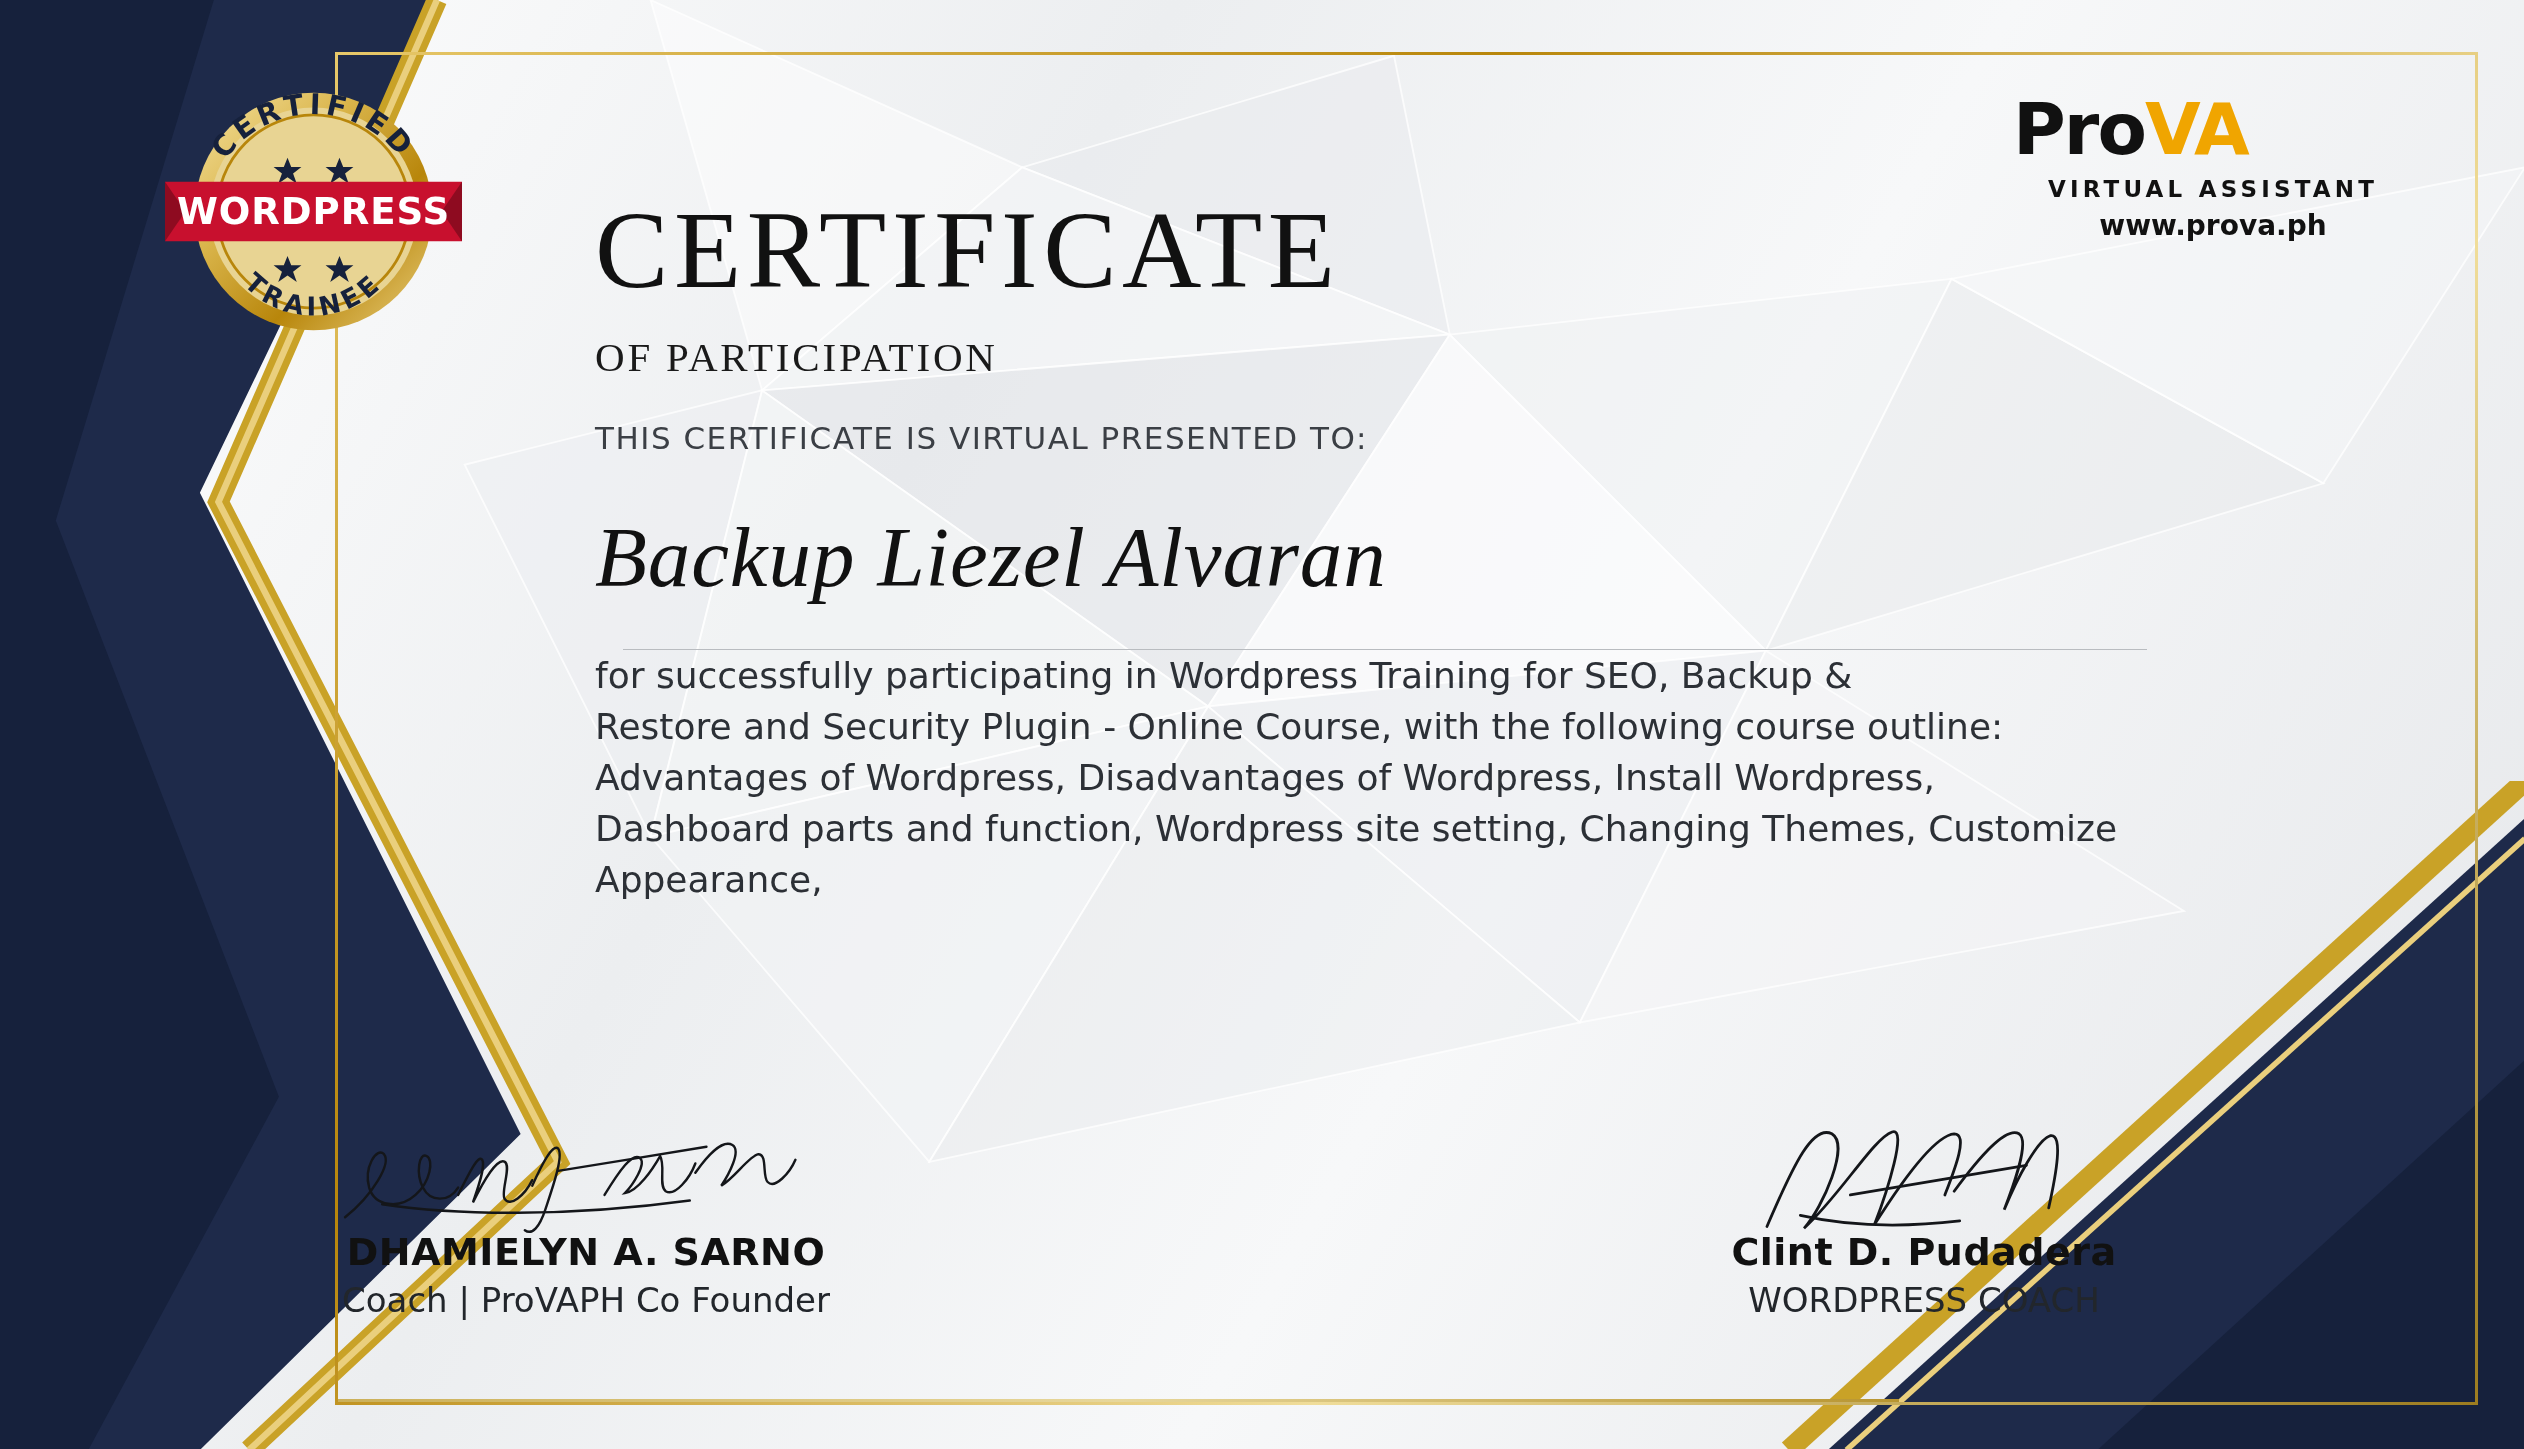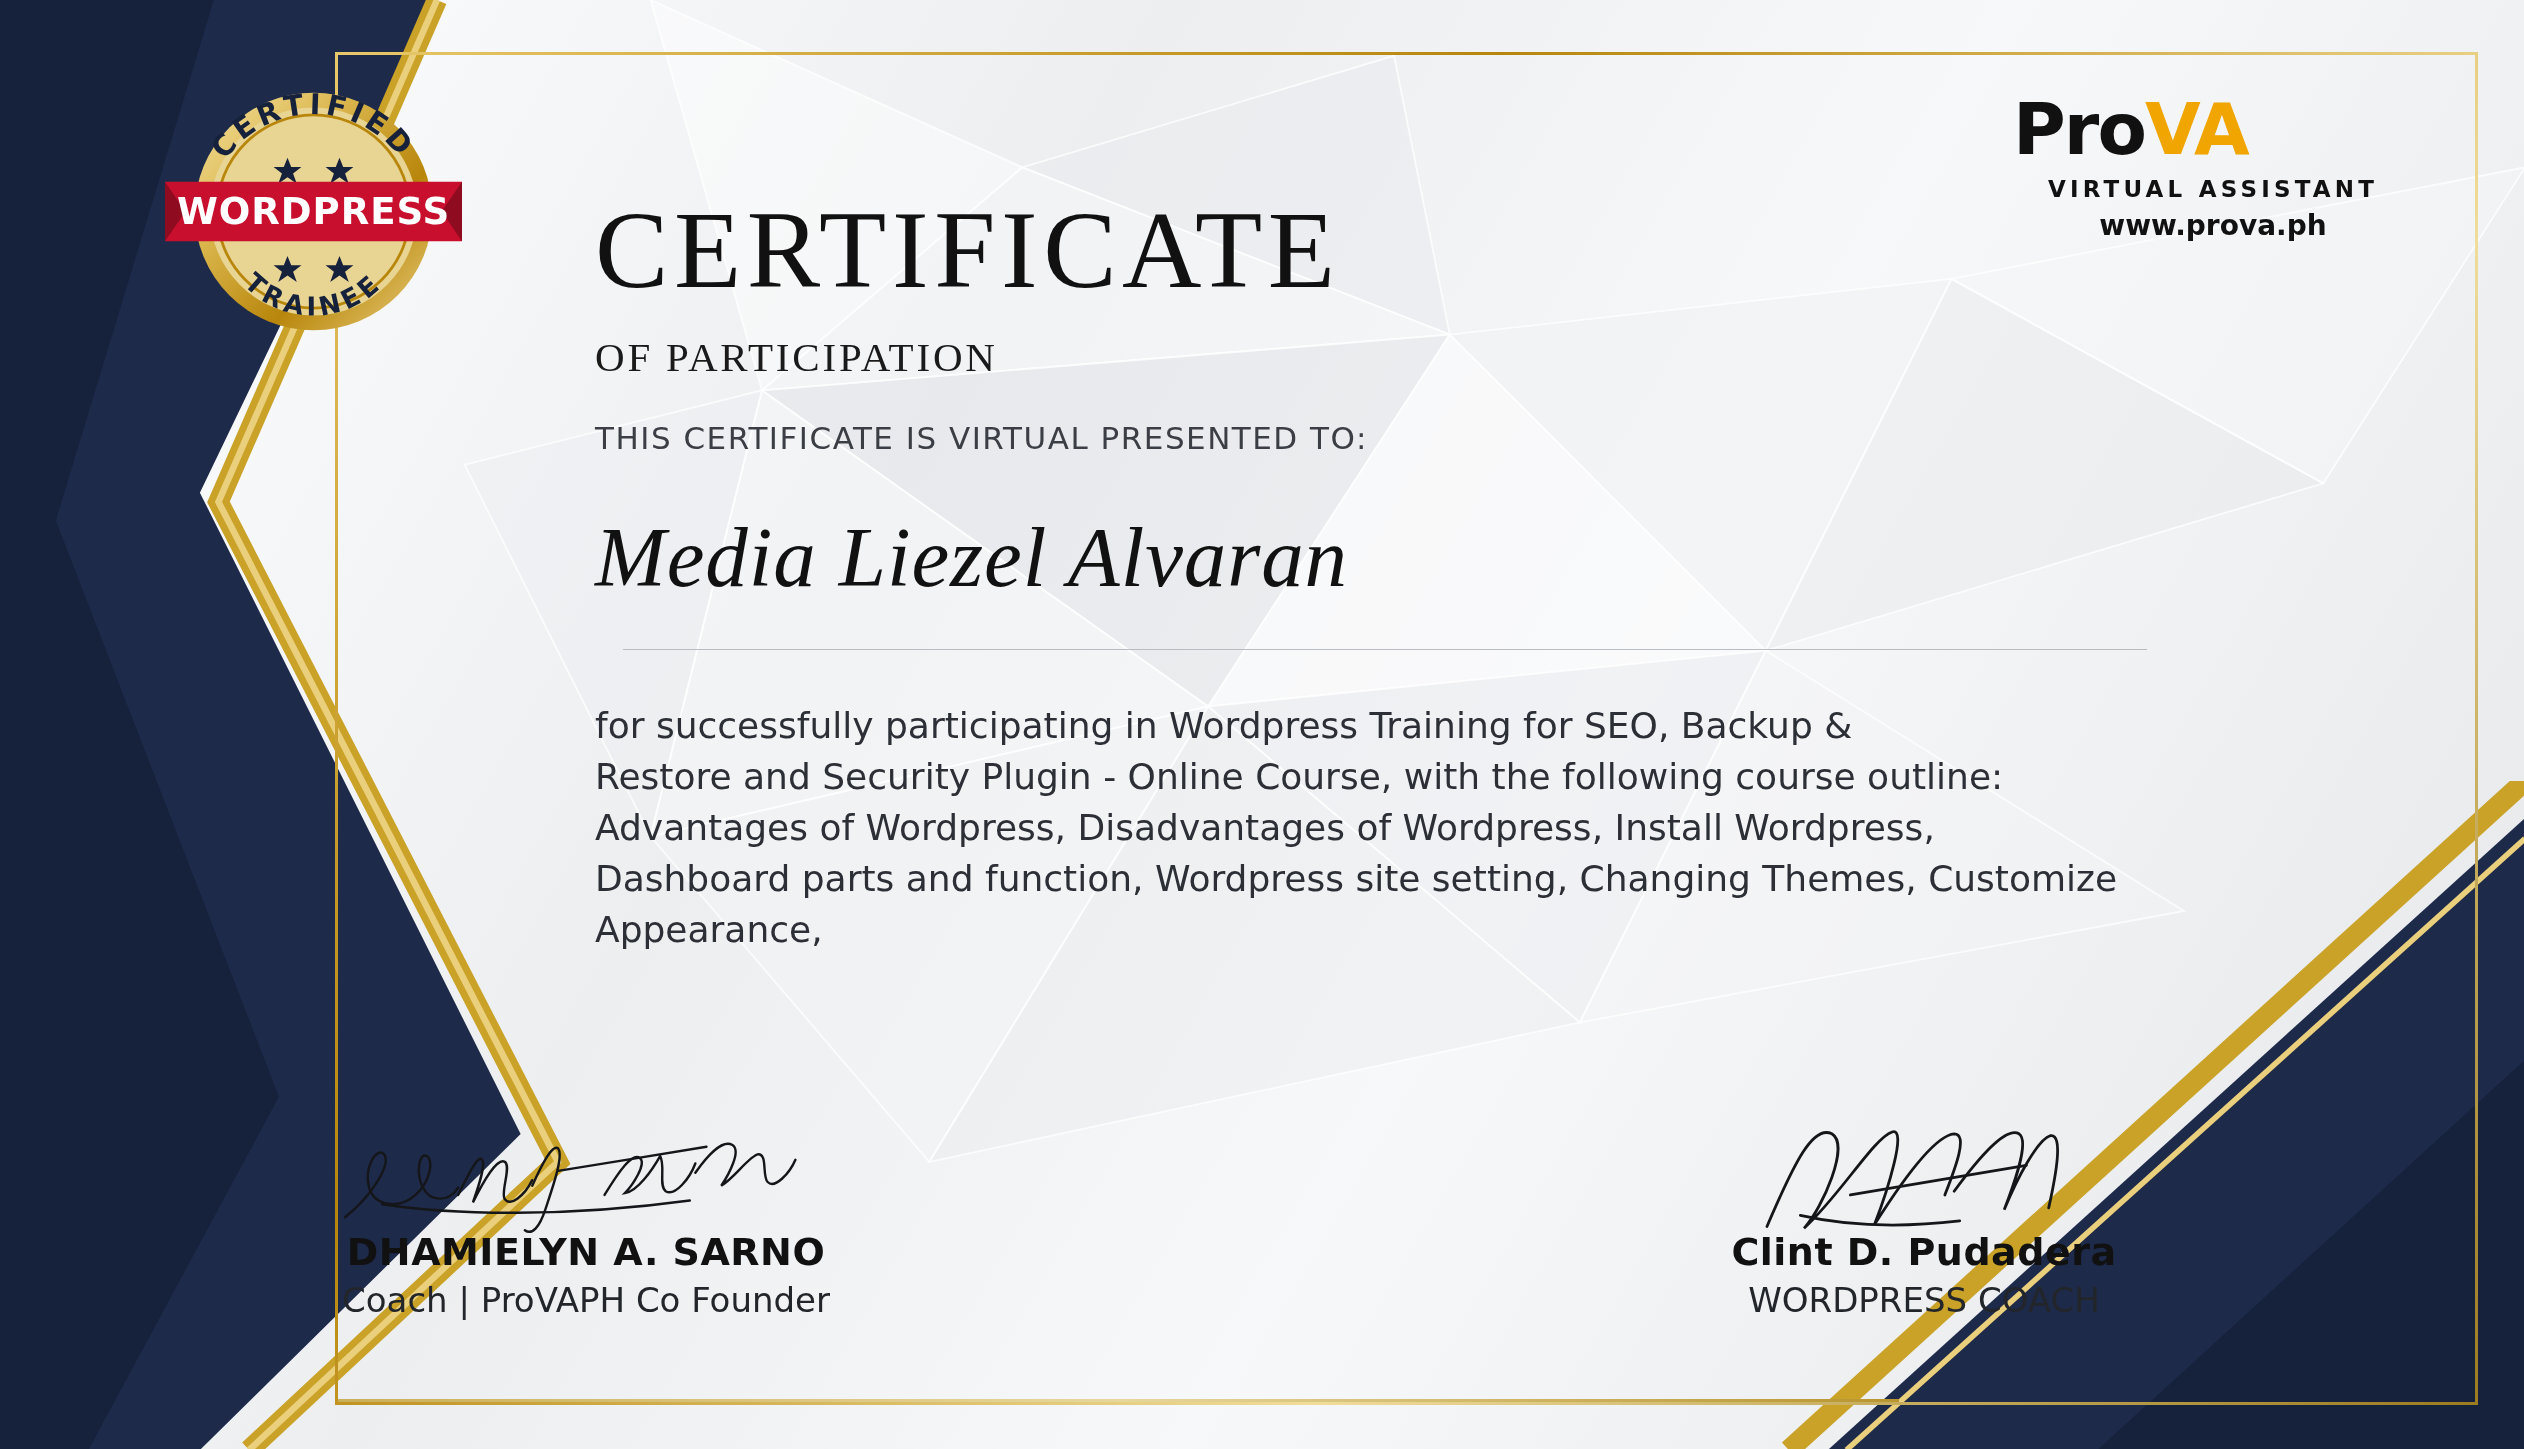--- a/index.html
+++ b/index.html
@@ -131,21 +131,20 @@
     color: #111111;
     letter-spacing: 0.9px;
   }
   .divider {
     margin: 43px auto 0 auto;
     width: 1524px;
     height: 0.9px;
     background: #b9bcc0;
   }
   .body-text {
-    margin-top: 50px;
     font-family: "DejaVu Sans", sans-serif;
     font-size: 36px;
     line-height: 1.42;
     color: #2c3036;
   }
   .body-text span { display: block; }
   .date {
     margin-top: 45px;
     font-family: "DejaVu Sans", sans-serif;
     font-size: 38px;
@@ -274,21 +273,21 @@
         <span class="va">VA</span>
     </div>
     <div class="logo-sub">VIRTUAL ASSISTANT</div>
     <div class="logo-url">www.prova.ph</div>
   </div>
 
   <div class="content">
     <div class="title">CERTIFICATE</div>
     <div class="subtitle">OF PARTICIPATION</div>
     <div class="presented">THIS CERTIFICATE IS VIRTUAL PRESENTED TO:</div>
-    <div class="recipient">Media Liezel Alvaran</div>
+    <div class="recipient">Backup Liezel Alvaran</div>
     <div class="divider"></div>
     <div class="body-text">
       <span>for successfully participating in Wordpress Training for SEO, Backup &amp;</span>
       <span>Restore and Security Plugin - Online Course, with the following course outline:</span>
       <span>Advantages of Wordpress, Disadvantages of Wordpress, Install Wordpress,</span>
       <span>Dashboard parts and function, Wordpress site setting, Changing Themes, Customize Appearance,</span>
     </div>
   </div>
 
   <div class="signatures">

